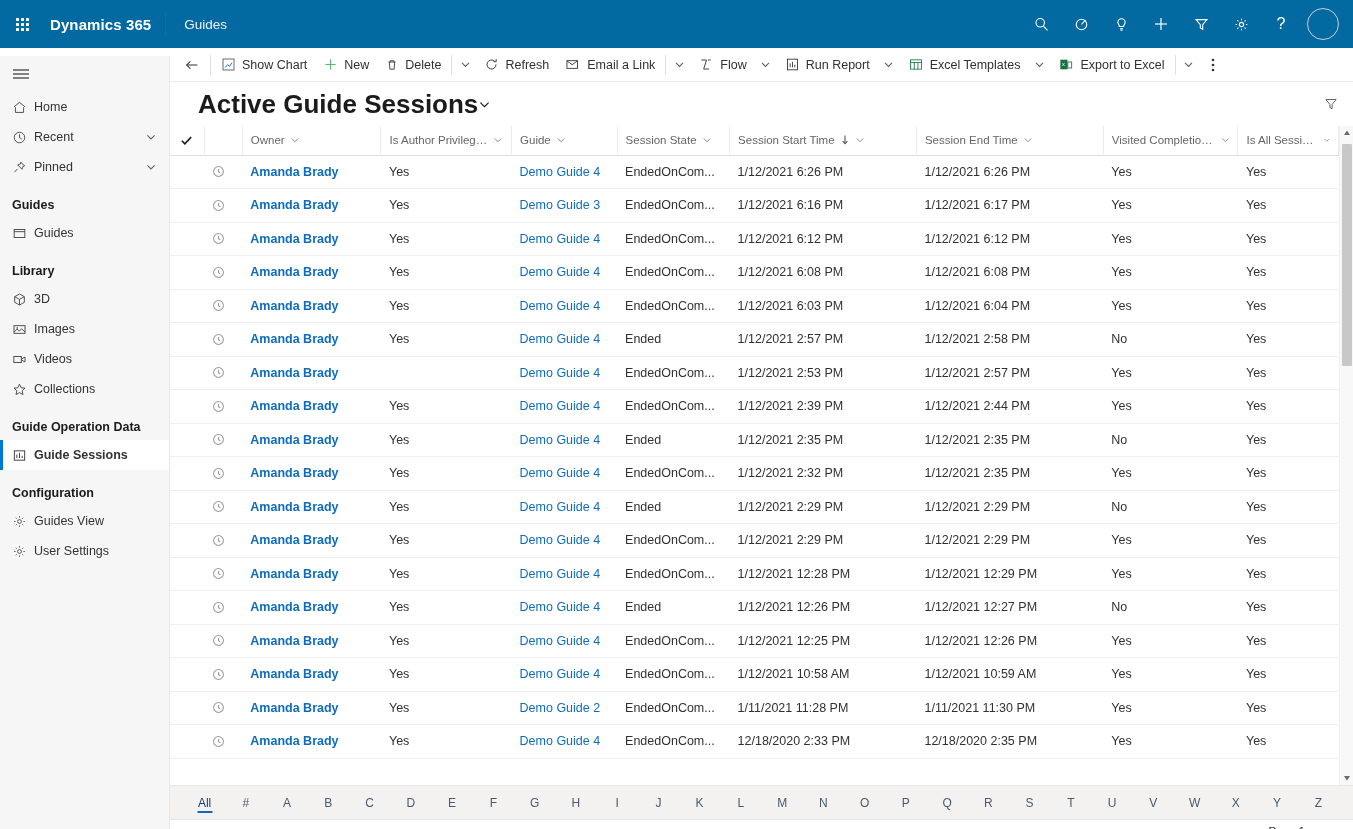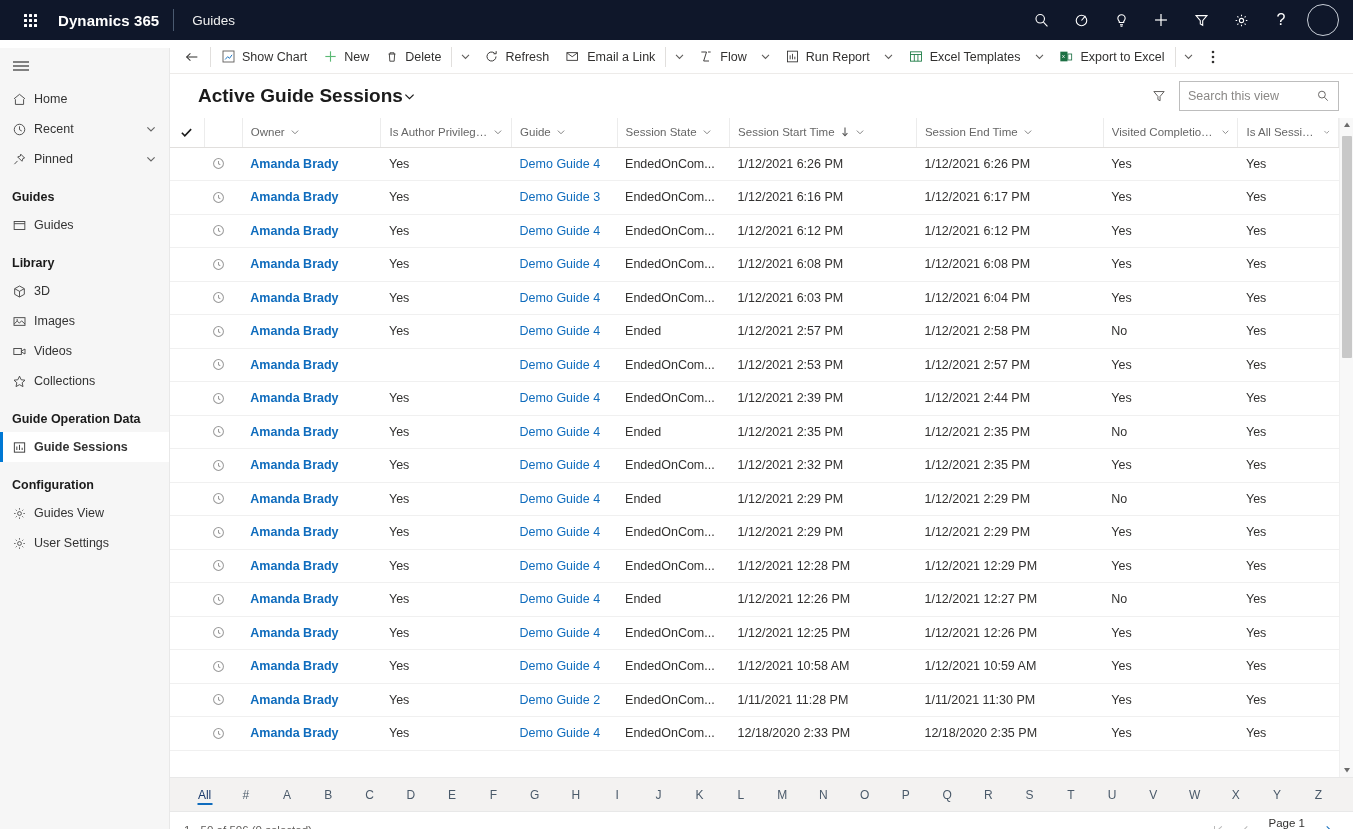--- a/index.html
+++ b/index.html
@@ -7,26 +7,25 @@
   html, body {
     width: 1353px; height: 829px;
     overflow: hidden;
     font-family: "Liberation Sans", sans-serif;
     background: #ffffff;
     -webkit-font-smoothing: antialiased;
   }
 
   
   .topbar {
-    height: 40px; width: 100%;
-    background: #0f172a;
+    height: 48px; width: 100%;
+    background: #0369a1;
     display: flex; align-items: center;
     color: #ffffff;
     position: relative;
-    padding-left: 8px;
   }
   .waffle {
     width: 44px; height: 40px;
     display: flex; align-items: center; justify-content: center;
     cursor: pointer;
   }
   .waffle-grid {
     display: grid;
     grid-template-columns: repeat(3, 3px);
     grid-template-rows: repeat(3, 3px);
@@ -130,21 +129,21 @@
     height: 32px; width: 26px; display:flex; align-items:center; justify-content:center;
     cursor:pointer; color:#323130; font-size: 15px; letter-spacing: 0;
   }
 
   
   .viewhdr {
     height: 44px; display: flex; align-items: center;
     padding: 0 14px 0 28px; background: #fff;
   }
   .viewtitle {
-    font-size: 19px; font-weight: 600; color: #1b1b1b;
+    font-size: 26px; font-weight: 600; color: #1b1b1b;
     display: flex; align-items: center; gap: 0; cursor: pointer;
   }
   .viewhdr-right { margin-left: auto; display: flex; align-items: center; gap: 12px; }
   .filter-ico { cursor: pointer; color: #605e5c; display:flex; align-items:center; }
   .searchbox {
     width: 160px; height: 30px;
     border: 1px solid #bdbdbd; background: #fff;
     display: flex; align-items: center; padding: 0 8px;
     gap: 6px;
   }
@@ -579,29 +578,20 @@
         <span>Active Guide Sessions</span>
         <svg width="13" height="13" viewBox="0 0 13 13" fill="none" stroke="#1b1b1b" stroke-width="1.2">
             <path d="M2.4 4.6L6.5 8.7l4.1-4.1"></path>
           </svg>
       </div>
       <div class="viewhdr-right">
         <div class="filter-ico">
           <svg width="16" height="16" viewBox="0 0 18 18" fill="none" stroke="#605e5c" stroke-width="1.1">
             <path d="M3.2 4h11.6l-4.6 5.5v4.9L7.8 13V9.5z"></path>
           </svg>
-        </div>
-        <div class="searchbox">
-          <input type="text" placeholder="Search this view" style="">
-          <span class="s-ico">
-            <svg width="14" height="14" viewBox="0 0 18 18" fill="none" stroke="#605e5c" stroke-width="1.2">
-              <circle cx="7.6" cy="7.2" r="4.4"></circle>
-                <line x1="10.9" y1="10.6" x2="15" y2="15"></line>
-            </svg>
-          </span>
         </div>
       </div>
     </div>
 
     <div class="gridwrap">
       <div class="gridscroll-area">
         <div class="gridinner">
           <table class="grid">
             <colgroup>
               <col style="width:34px">

